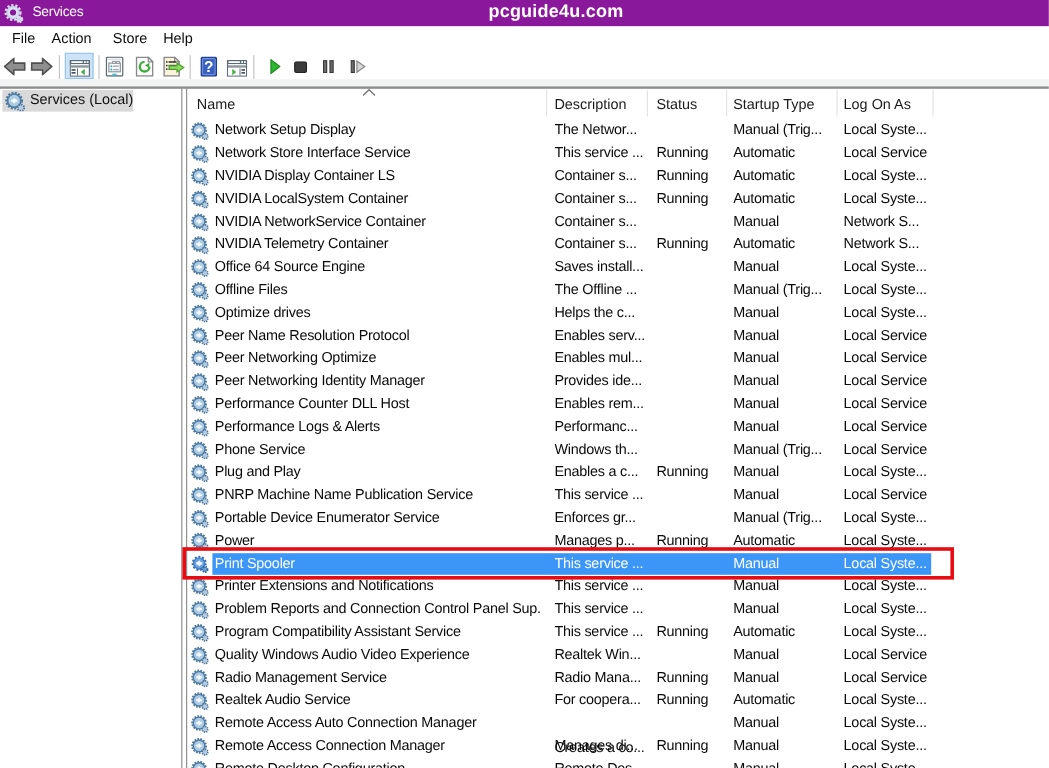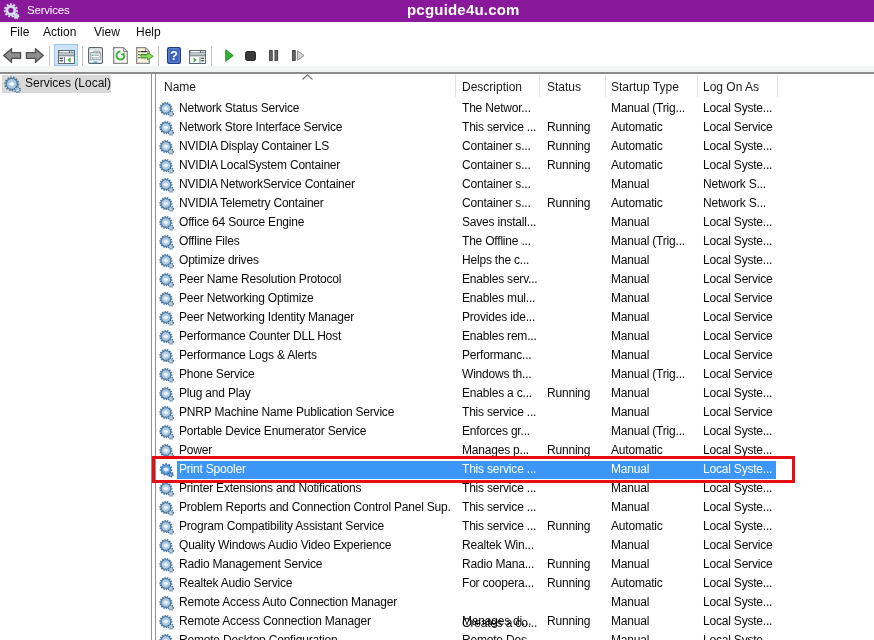--- a/index.html
+++ b/index.html
@@ -61,21 +61,21 @@
   <svg class="abs" style="left:3px;top:2px" width="17" height="18">
       <use href="#geartitle"></use>
     </svg>
   <span class="t">Services</span>
   <span id="wm">pcguide4u.com</span>
 </div>
 
 <div id="menu">
   <span style="left:10px">File</span>
   <span style="left:43px">Action</span>
-  <span style="left:94px">View</span>
+  <span style="left:94px">Store</span>
   <span style="left:136px">Help</span>
 </div>
 
 <div id="tbar">
 
   <svg class="abs" style="left:3px;top:48px" width="19" height="15" viewBox="0 0 19 15">
     <path d="M8.5 0.8 L0.8 7.5 L8.5 14.2 L8.5 10.4 L17.6 10.4 L17.6 4.6 L8.5 4.6 Z" fill="#8f8f8f" stroke="#4f4f4f" stroke-width="1.3"></path>
   </svg>
 
   <svg class="abs" style="left:25px;top:48px" width="19" height="15" viewBox="0 0 19 15">
@@ -191,21 +191,21 @@
 <div class="h" style="left:703px">Log On As</div>
 <div class="hsep" style="left:455px"></div>
 <div class="hsep" style="left:539px"></div>
 <div class="hsep" style="left:605px"></div>
 <div class="hsep" style="left:697px"></div>
 <div class="hsep" style="left:777px"></div>
 
 <svg class="ri" style="top:101px">
     <use href="#gear"></use>
   </svg>
-<div class="rt" style="top:99px;left:179px;width:272px">Network Status Service</div>
+<div class="rt" style="top:99px;left:179px;width:272px">Network Setup Display</div>
 <div class="rt" style="top:99px;left:462px;width:75px">The Networ...</div>
 <div class="rt" style="top:99px;left:547px;width:56px"></div>
 <div class="rt" style="top:99px;left:611px;width:84px">Manual (Trig...</div>
 <div class="rt" style="top:99px;left:703px;width:72px">Local Syste...</div>
 <svg class="ri" style="top:120px">
     <use href="#gear"></use>
   </svg>
 <div class="rt" style="top:118px;left:179px;width:272px">Network Store Interface Service</div>
 <div class="rt" style="top:118px;left:462px;width:75px">This service ...</div>
 <div class="rt" style="top:118px;left:547px;width:56px">Running</div>

